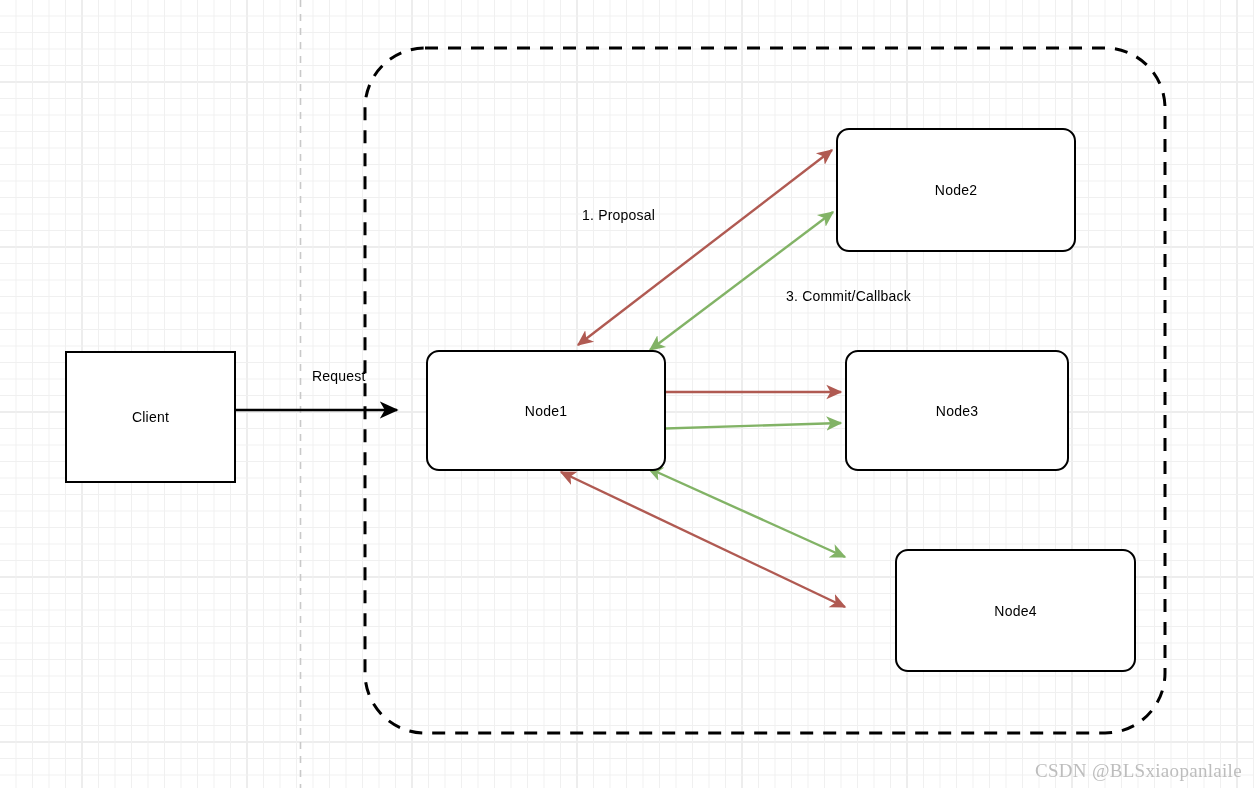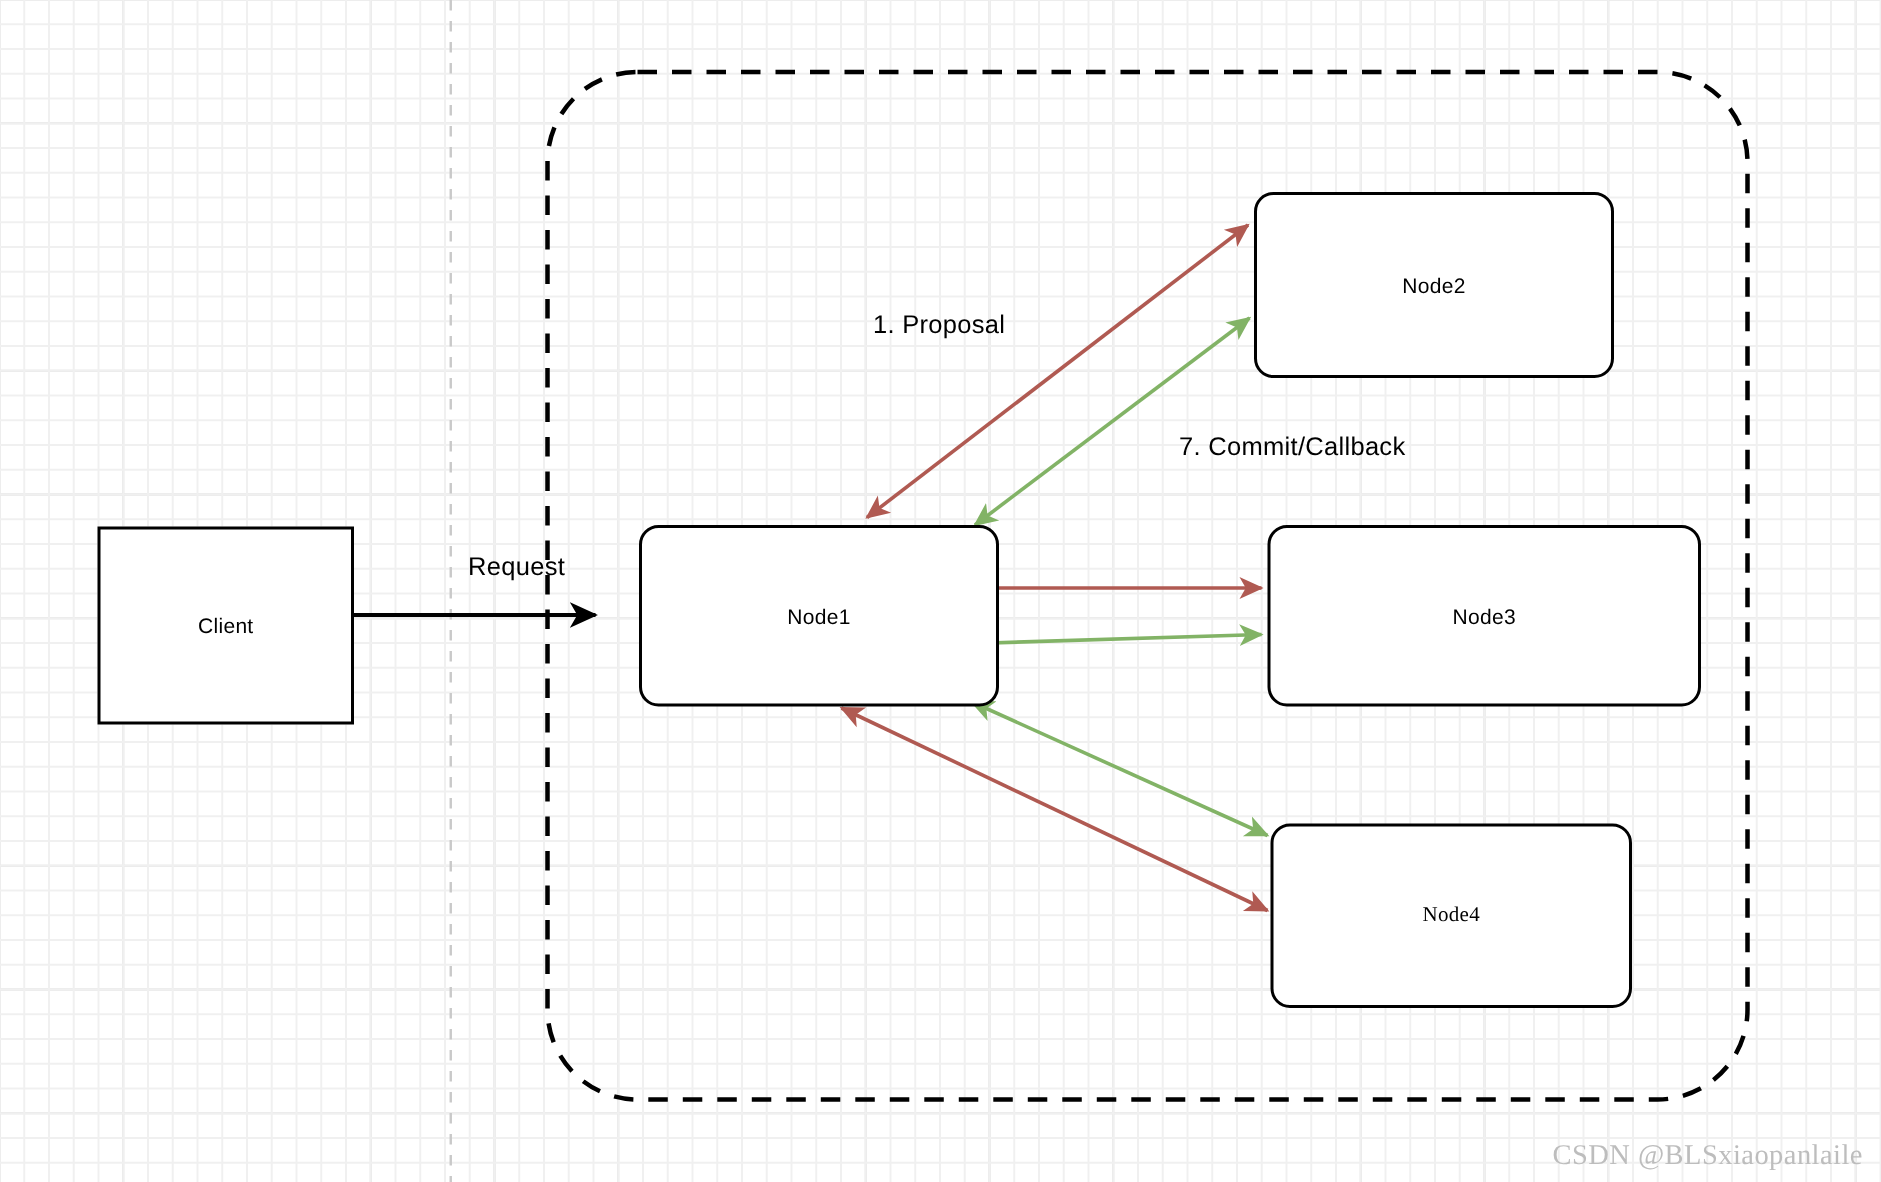--- a/index.html
+++ b/index.html
@@ -41,21 +41,21 @@
     align-items: center;
     justify-content: center;
     font-size: 14px;
     color: #000000;
     letter-spacing: 0.2px;
   }
   .node-box.rounded { border-radius: 13px; }
   .node-box.square  { border-radius: 0; }
   .edge-label {
     position: absolute;
-    font-size: 17px;
+    font-size: 14px;
     color: #000000;
     white-space: nowrap;
     letter-spacing: 0.2px;
   }
   .watermark {
     position: absolute;
     font-size: 19px;
     color: #bdbdbd;
     white-space: nowrap;
     letter-spacing: 0.3px;
@@ -104,29 +104,29 @@
   </div>
 
   <div class="node-box rounded" style="left:426px; top:350px; width:240px; height:121px;">
     <span>Node1</span>
   </div>
 
   <div class="node-box rounded" style="left:836px; top:128px; width:240px; height:124px;">
     <span>Node2</span>
   </div>
 
-  <div class="node-box rounded" style="left:845px; top:350px; width:289px; height:121px;">
+  <div class="node-box rounded" style="left:845px; top:350px; width:224px; height:121px;">
     <span>Node3</span>
   </div>
 
-  <div class="node-box rounded" style="left:847px; top:549px; width:241px; height:123px;font-family:Liberation Serif, serif;">
+  <div class="node-box rounded" style="left:895px; top:549px; width:241px; height:123px;">
     <span>Node4</span>
   </div>
 
   <div class="edge-label" style="left:268px; top:368px;margin-left:44px;">Request</div>
 
   <div class="edge-label" style="left:582px; top:207px;">1. Proposal</div>
 
-  <div class="edge-label" style="left:786px; top:288px;">7. Commit/Callback</div>
+  <div class="edge-label" style="left:786px; top:288px;">3. Commit/Callback</div>
 
   <div class="watermark" style="left:1035px; top:760px;">CSDN @BLSxiaopanlaile</div>
 
 </div>
 
 </body></html>

